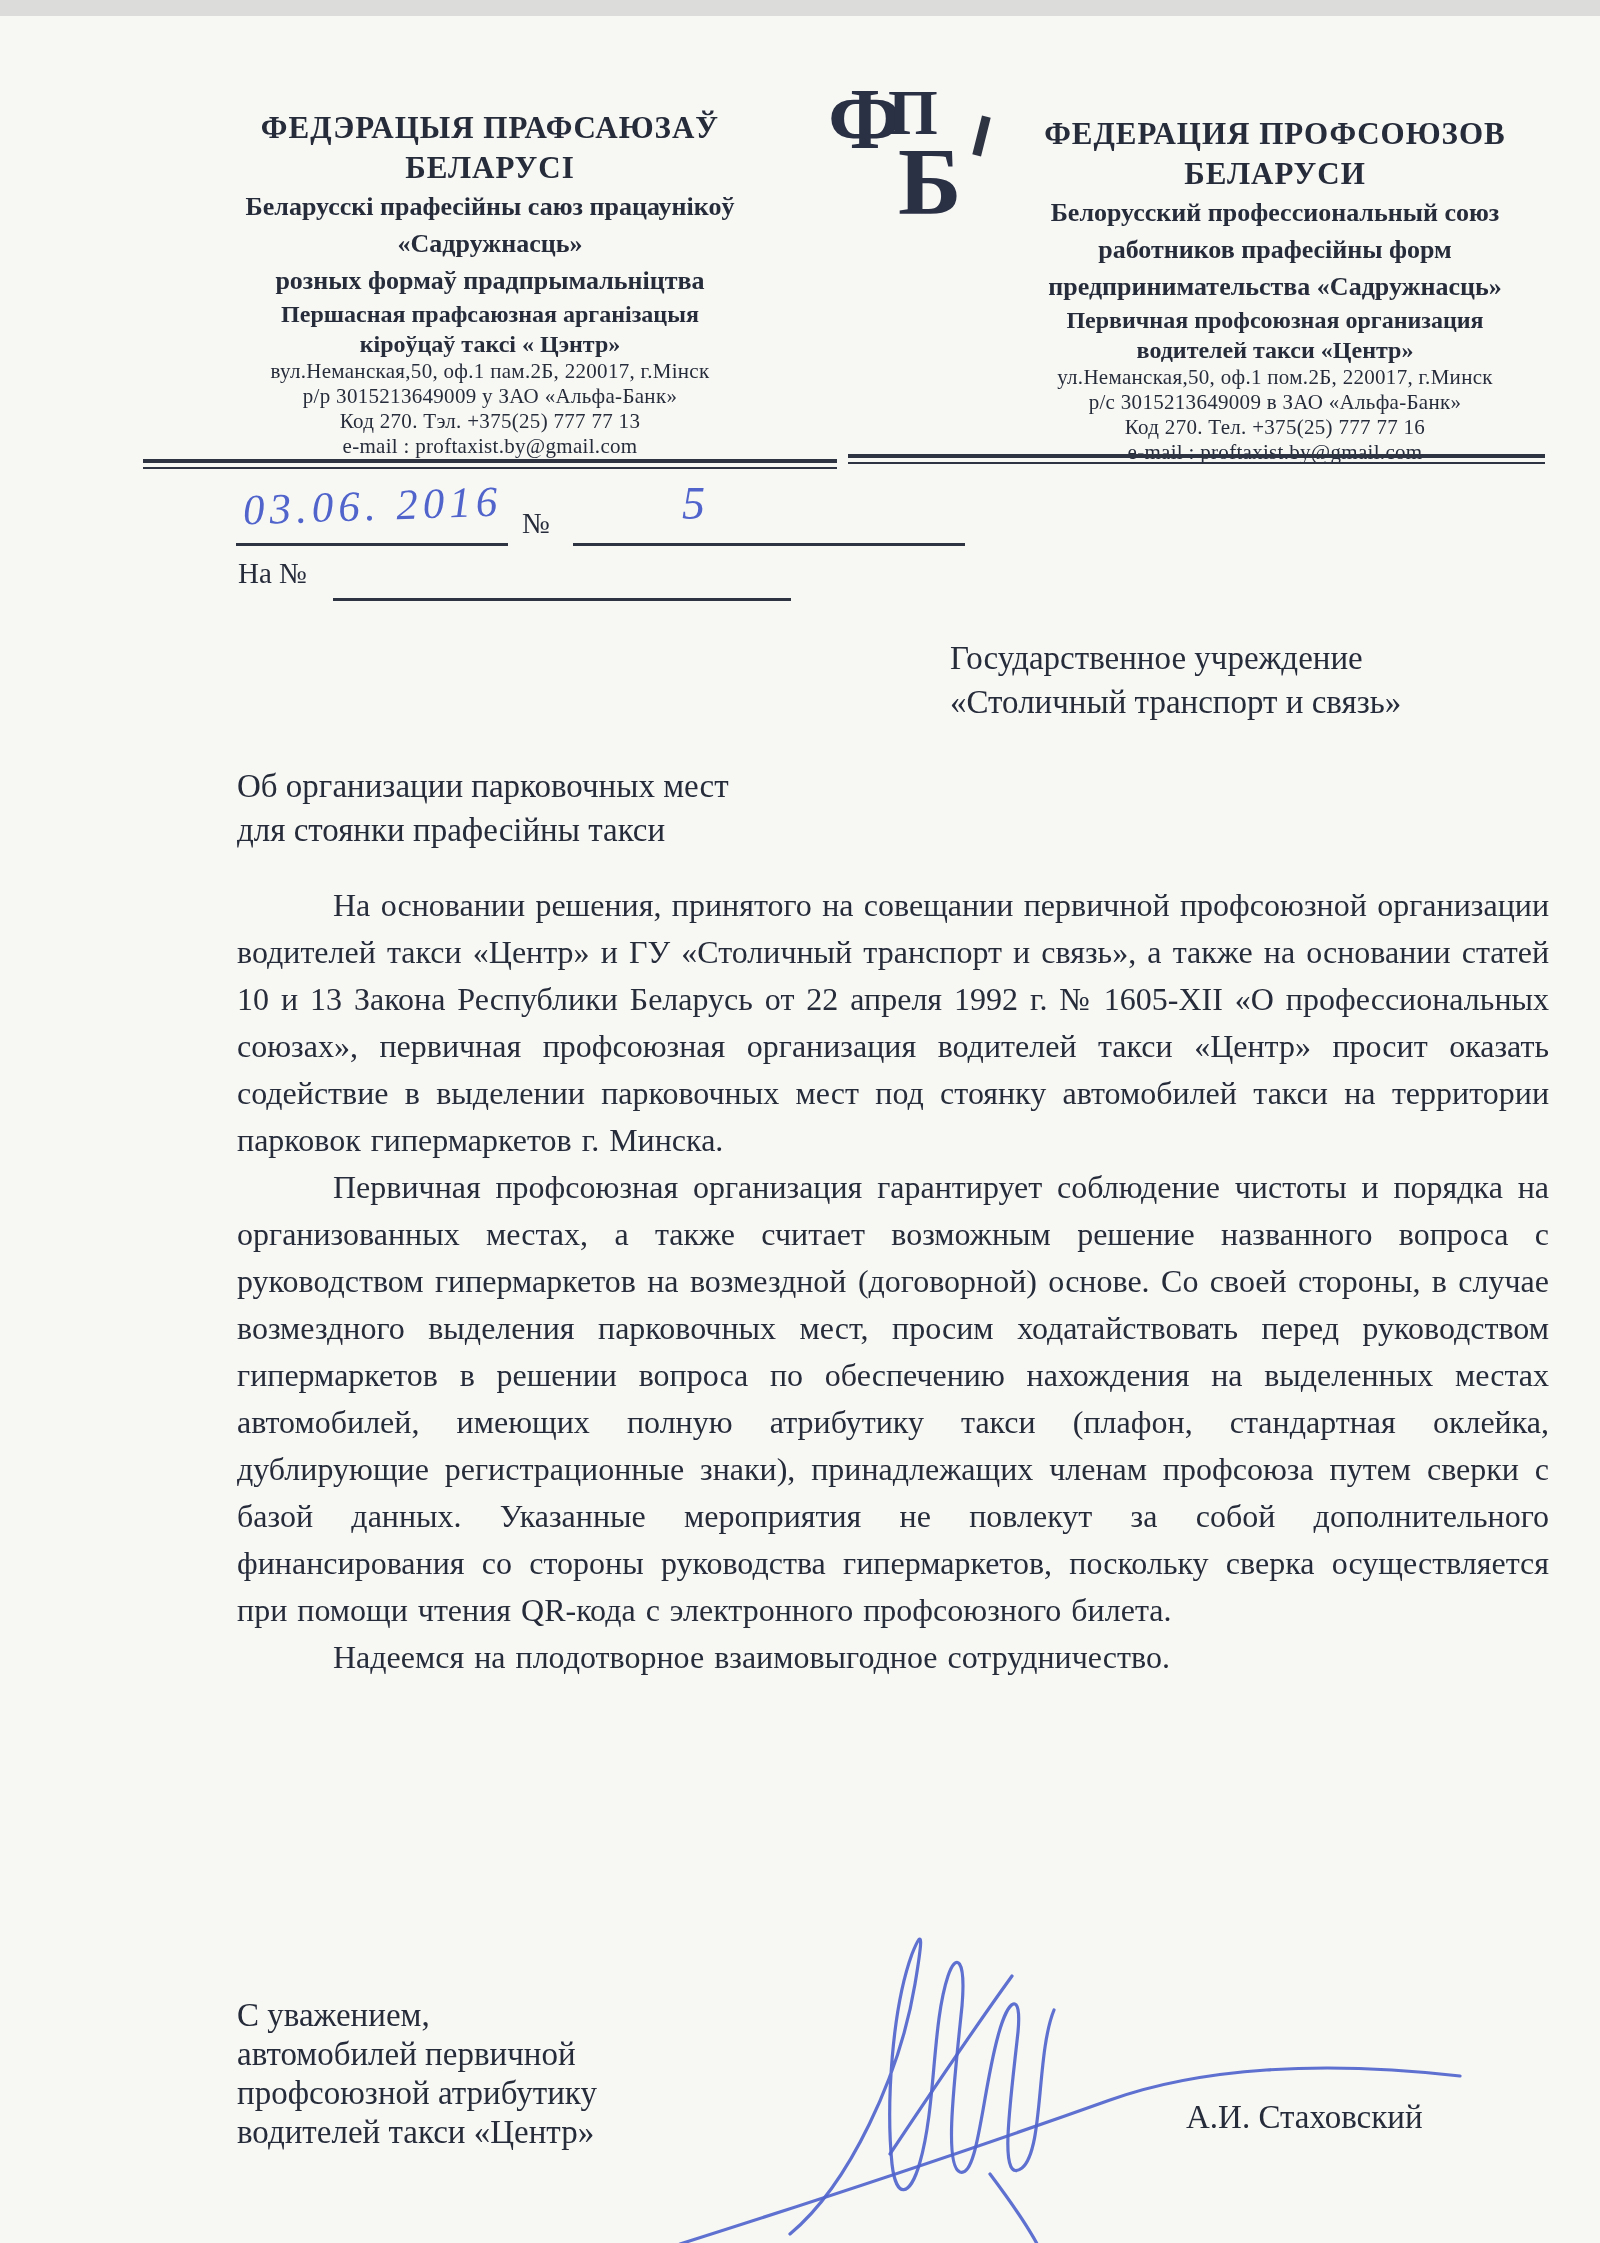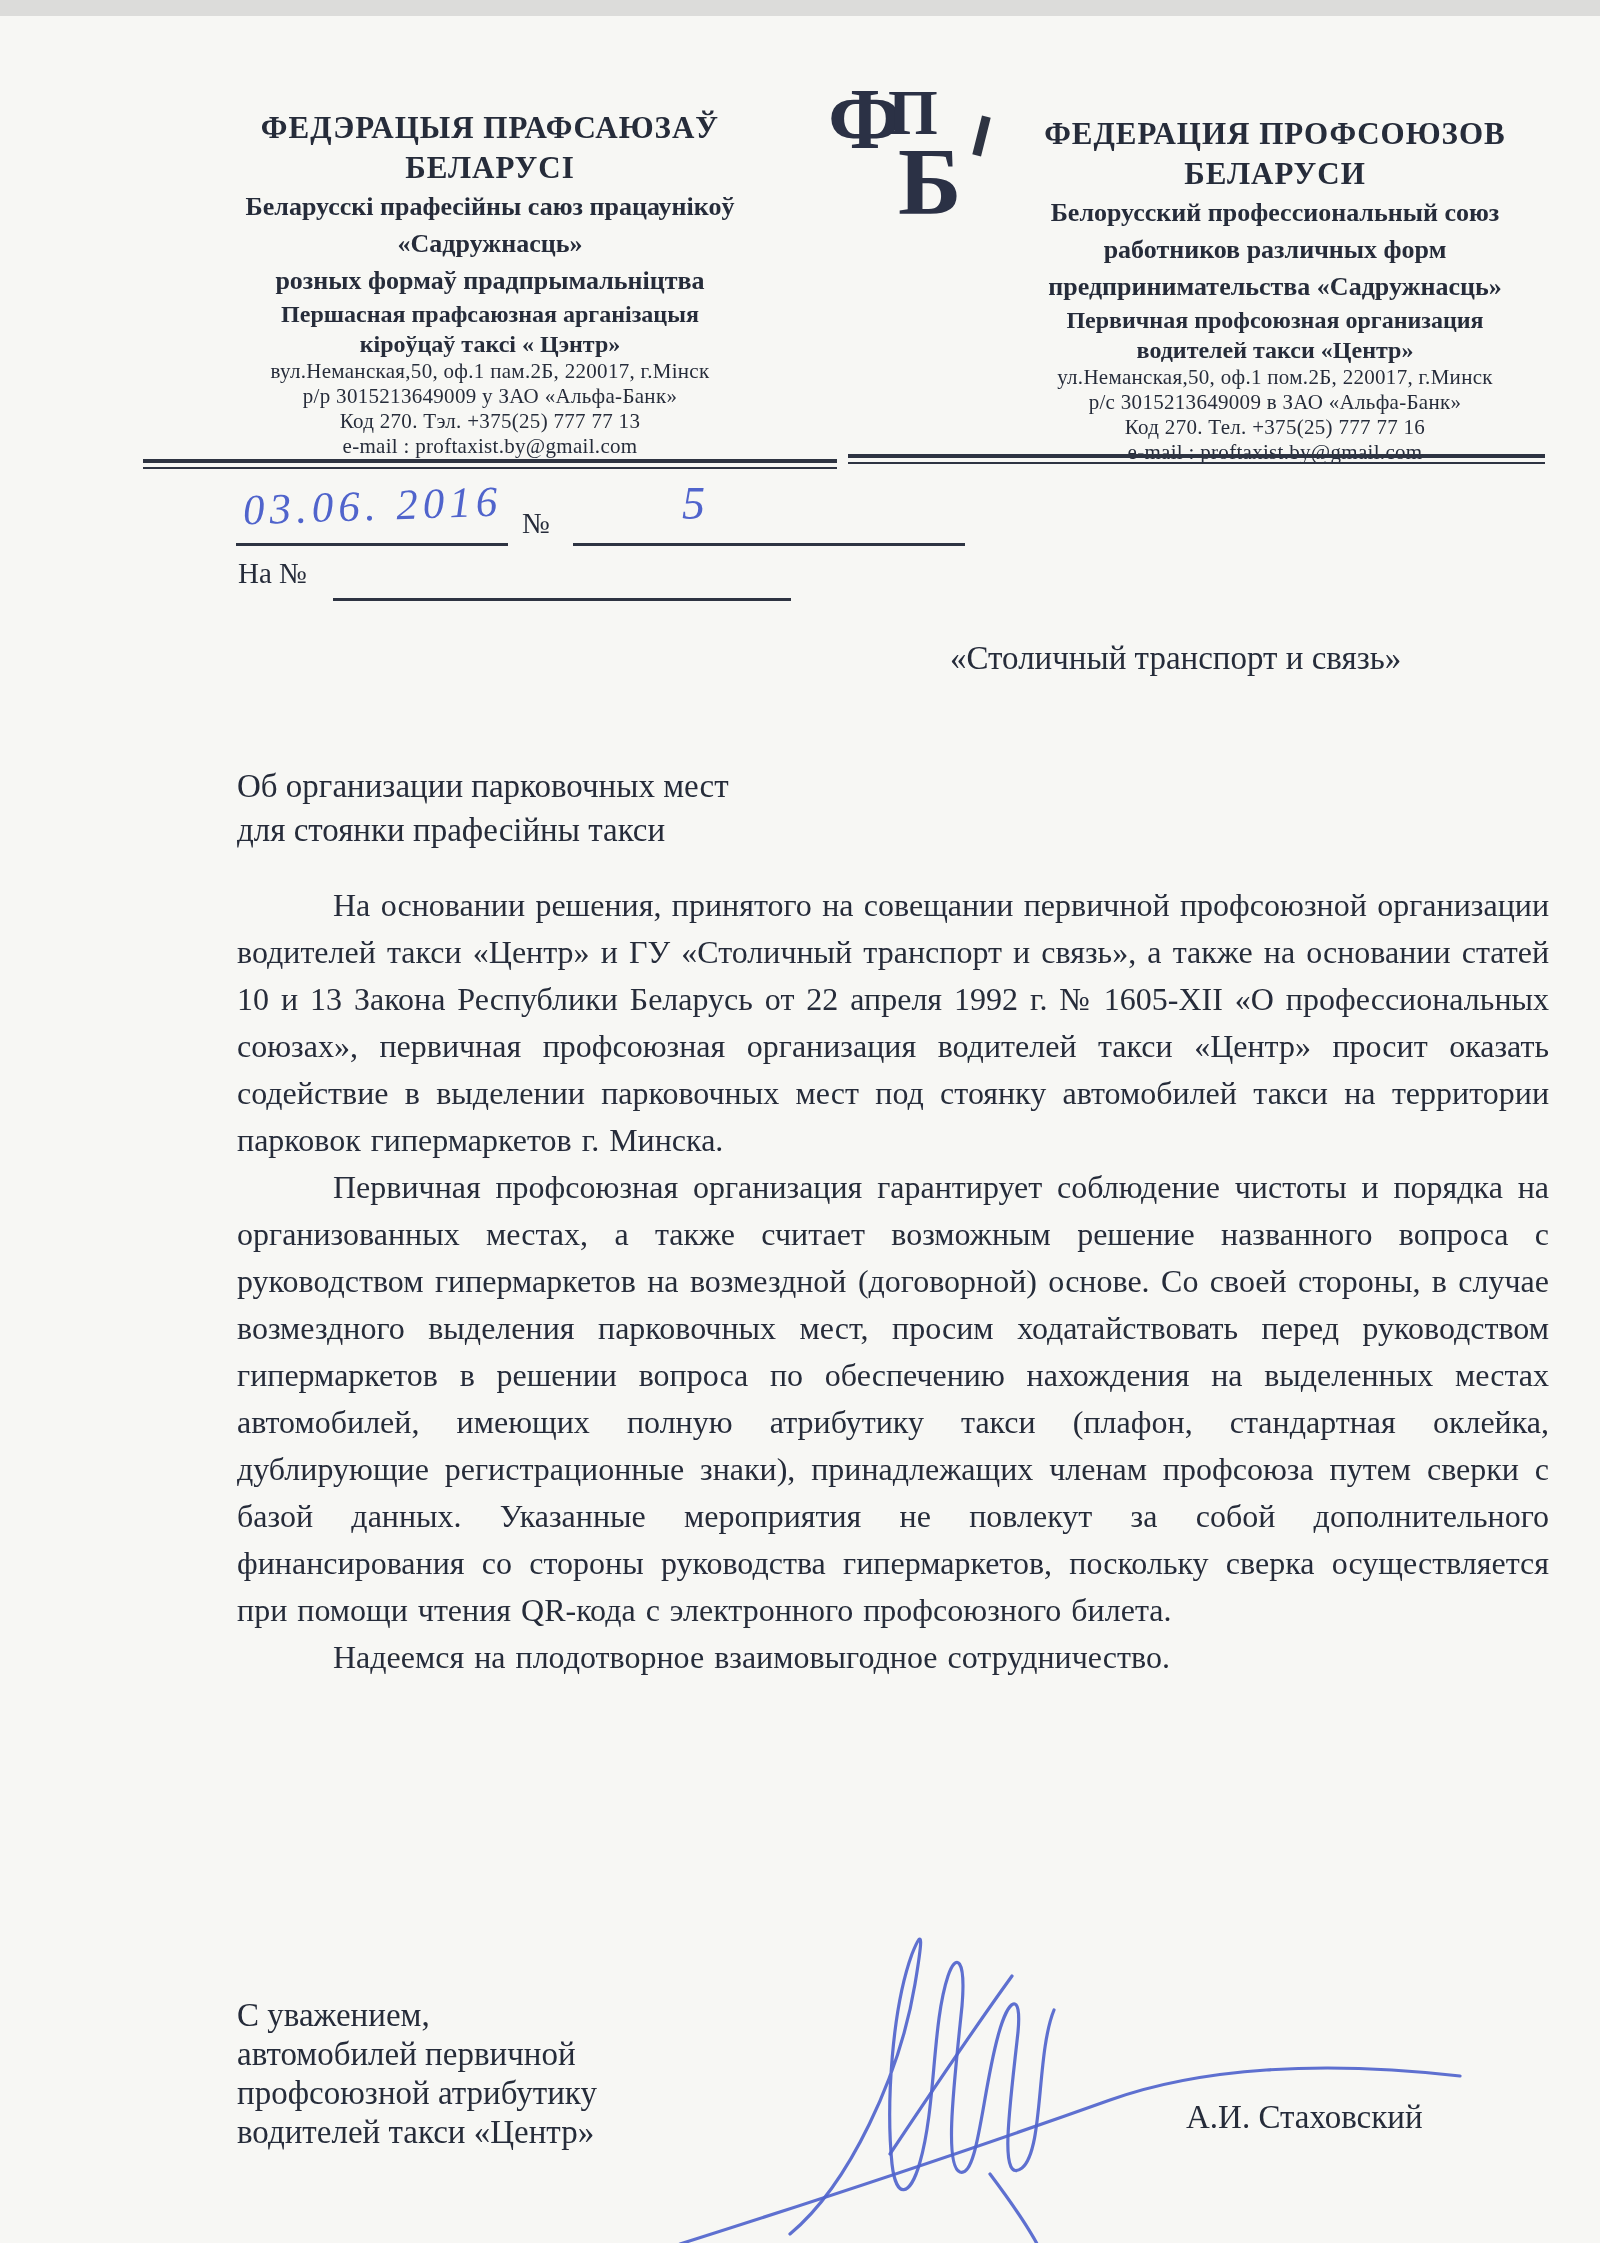--- a/index.html
+++ b/index.html
@@ -69,21 +69,21 @@
       <text x="62" y="66" font-family="Liberation Serif, serif" font-weight="bold" font-size="64" fill="#2b3145">П</text>
       <text x="72" y="146" font-family="Liberation Serif, serif" font-weight="bold" font-size="96" fill="#2b3145">Б</text>
     </svg>
   </div>
   <div class="artifact-mark"></div>
 
   <div class="lh lh-right">
     <div class="lh-title">ФЕДЕРАЦИЯ ПРОФСОЮЗОВ</div>
     <div class="lh-title">БЕЛАРУСИ</div>
     <div class="lh-org">Белорусский профессиональный союз</div>
-    <div class="lh-org">работников различных форм</div>
+    <div class="lh-org">работников прафесійны форм</div>
     <div class="lh-org">предпринимательства «Садружнасць»</div>
     <div class="lh-unit">Первичная профсоюзная организация</div>
     <div class="lh-unit">водителей такси «Центр»</div>
     <div class="lh-contact">ул.Неманская,50, оф.1 пом.2Б, 220017, г.Минск</div>
     <div class="lh-contact">р/с 3015213649009 в ЗАО «Альфа-Банк»</div>
     <div class="lh-contact">Код 270. Тел. +375(25) 777 77 16</div>
     <div class="lh-contact">e-mail : proftaxist.by@gmail.com</div>
   </div>
 
   <div class="rule rule-left"></div>
@@ -91,20 +91,21 @@
 
   <div class="hand date-hand">03.06. 2016</div>
   <div class="date-underline"></div>
   <div class="no-label">№</div>
   <div class="no-underline"></div>
   <div class="hand number-hand">5</div>
   <div class="reply-label">На №</div>
   <div class="reply-underline"></div>
 
   <div class="recipient">
+    <div>Государственное учреждение</div>
     <div>«Столичный транспорт и связь»</div>
   </div>
 
   <div class="subject">
     <div>Об организации парковочных мест</div>
     <div>для стоянки прафесійны такси</div>
   </div>
 
   <div class="body-text">
     <p>На основании решения, принятого на совещании первичной профсоюзной организации водителей такси «Центр» и ГУ «Столичный транспорт и связь», а также на основании статей 10 и 13 Закона Республики Беларусь от 22 апреля 1992 г. № 1605-XII «О профессиональных союзах», первичная профсоюзная организация водителей такси «Центр» просит оказать содействие в выделении парковочных мест под стоянку автомобилей такси на территории парковок гипермаркетов г. Минска.</p>

